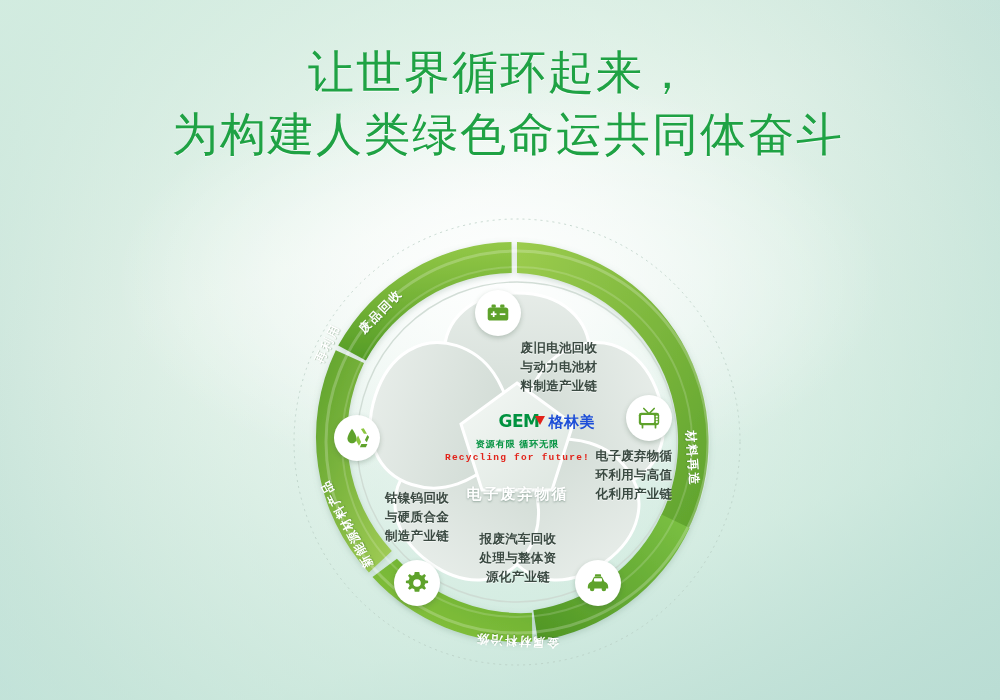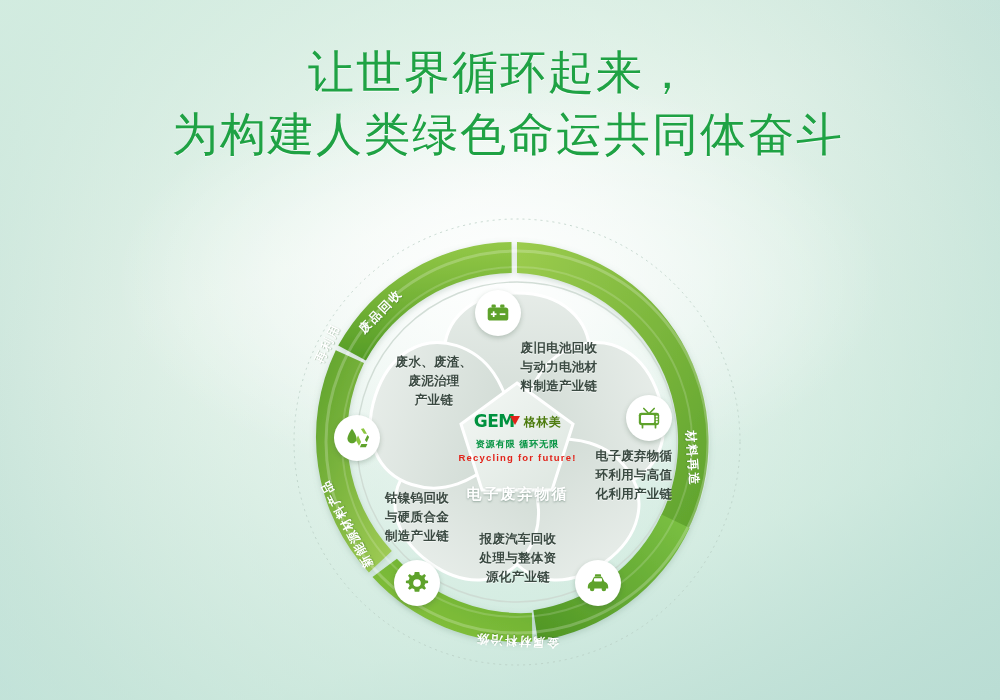--- a/index.html
+++ b/index.html
@@ -78,42 +78,42 @@
   .cl-waste  {left:94px; top:138px;width:100px;}
   .cl-ewaste {left:298px;top:232px;width:92px;}
   .cl-cobalt {left:78px; top:274px;width:98px;}
   .cl-car    {left:178px;top:315px;width:100px;}
 
   
   .centre{
     position:absolute;left:150px;top:198px;width:155px;text-align:center;
   }
   .logo-row{
-    display:flex;align-items:center;justify-content:center;gap:3px;
+    display:flex;align-items:center;justify-content:flex-end;gap:3px;
     line-height:1;
   }
   .logo-gem{
     font-family:"DejaVu Sans",sans-serif;
     font-weight:bold;font-size:17px;color:#00923f;letter-spacing:-.5px;
     position:relative;
   }
   .logo-tri{
     display:inline-block;width:0;height:0;
     border-left:5px solid transparent;border-right:5px solid transparent;
     border-top:9px solid #e2231a;
     vertical-align:middle;margin-left:-8px;margin-right:1px;
     position:relative;top:-1px;
   }
-  .logo-cn{font-size:12px;font-weight:bold;color:#4d7c0f;letter-spacing:.5px;}
+  .logo-cn{font-size:15px;font-weight:bold;color:#1d4ed8;letter-spacing:.5px;}
   .logo-slogan{
     margin-top:8px;font-size:9px;color:#00923f;font-weight:bold;letter-spacing:1px;
   }
   .logo-en{
     margin-top:1px;font-size:9.5px;color:#e2231a;font-weight:bold;letter-spacing:1.2px;
-    font-family:Liberation Sans, sans-serif;
+    font-family:Liberation Mono, monospace;
   }
   .centre-caption{
     margin-top:22px;
     font-size:15px;font-weight:bold;color:#ffffff;letter-spacing:2px;
     text-shadow:0 1px 2px rgba(90,120,105,.55);
   }
 
   
   .ring-label{
     position:absolute;
@@ -322,23 +322,20 @@
 料制造产业链</div>
   <div class="chain-label cl-car">报废汽车回收
 处理与整体资
 源化产业链</div>
   <div class="chain-label cl-ewaste">电子废弃物循
 环利用与高值
 化利用产业链</div>
   <div class="chain-label cl-cobalt">钴镍钨回收
 与硬质合金
 制造产业链</div>
-  <div class="chain-label cl-waste">废水、废渣、
-废泥治理
-产业链</div>
 
   <div class="centre">
     <div class="logo-row">
       <span class="logo-gem">GEM</span>
       <span class="logo-tri"></span>
       <span class="logo-cn">格林美</span>
     </div>
     <div class="logo-slogan">资源有限  循环无限</div>
     <div class="logo-en">Recycling for future!</div>
     <div class="centre-caption">电子废弃物循</div>

